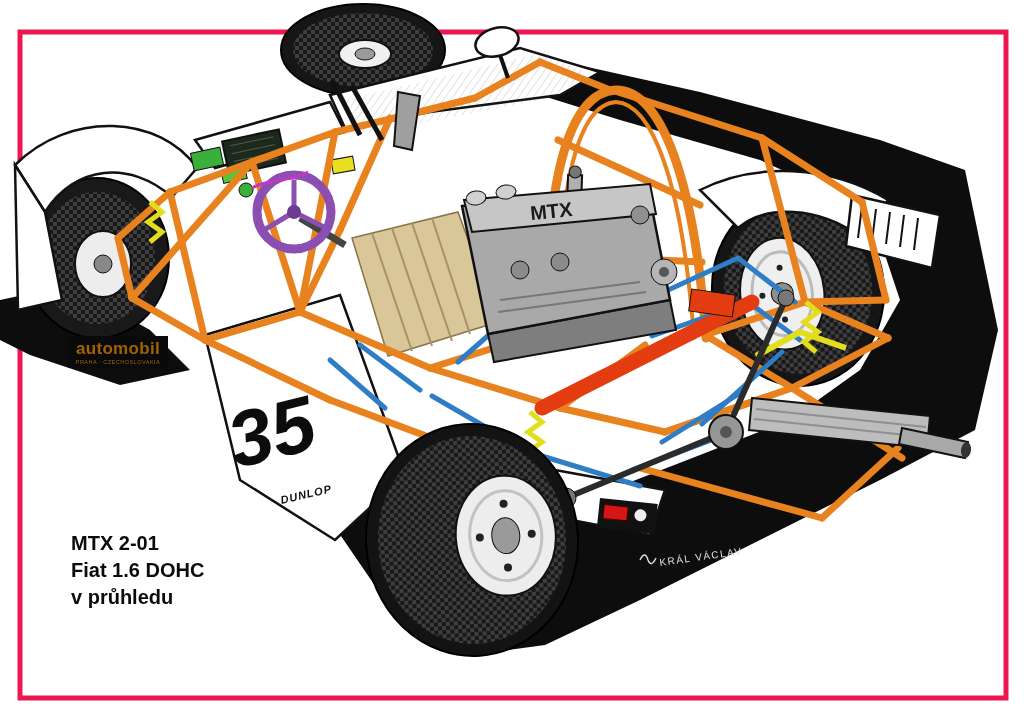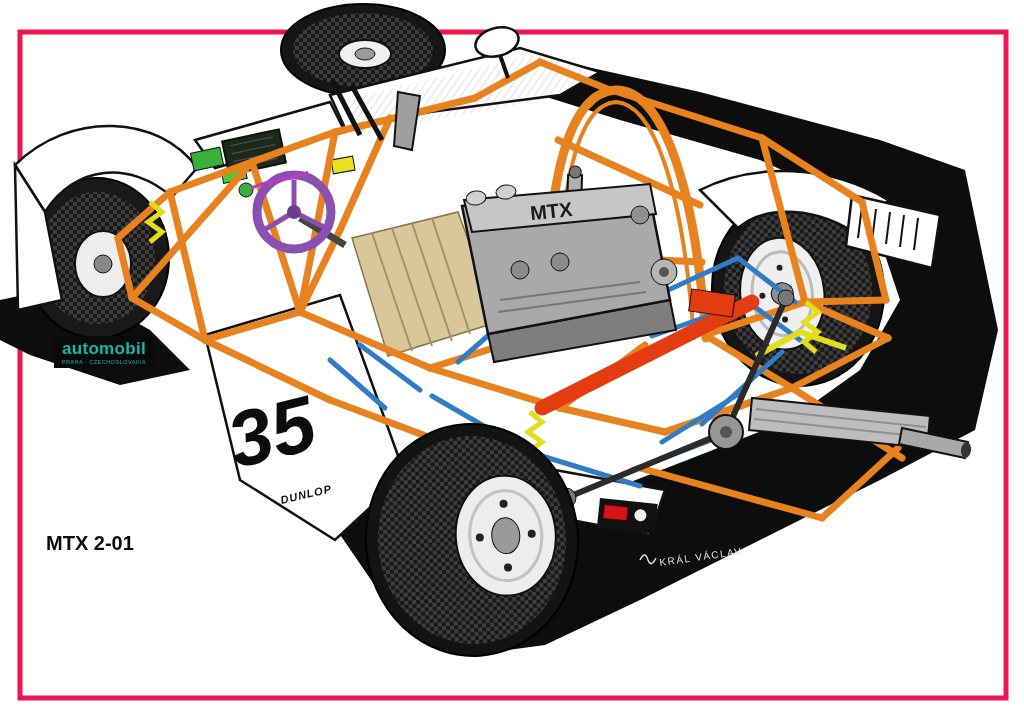--- a/index.html
+++ b/index.html
@@ -1,25 +1,25 @@
 <!DOCTYPE html>
 <html><head>
 <meta charset="utf-8">
 <style>
   html,body{margin:0;padding:0;background:#ffffff;}
   .stage{position:relative;width:1024px;height:718px;background:#ffffff;overflow:hidden;
          font-family:"Liberation Sans",sans-serif;}
   .stage svg{position:absolute;left:0;top:0;}
-  .logo{position:absolute;left:54px;top:336px;width:100px;background:#0a0a0a;color:#14b8a6;
+  .logo{position:absolute;left:68px;top:336px;width:100px;background:#0a0a0a;color:#a16207;
         text-align:center;padding:4px 4px 3px;box-sizing:border-box;}
   .logo-title{font-weight:bold;font-size:17px;line-height:17px;letter-spacing:.3px;}
   .logo-sub{font-size:5.5px;letter-spacing:.5px;margin-top:2px;white-space:nowrap;}
   .caption{position:absolute;left:46px;top:530px;color:#0b0b0b;font-weight:bold;
            font-size:20px;line-height:27px;}
-  .caption div{white-space:nowrap;}
+  .caption div{white-space:nowrap;margin-left:25px;}
 </style>
 </head>
 <body>
 
 <div class="stage">
 
 <svg width="1024" height="718" viewBox="0 0 1024 718">
   <defs>
     <pattern id="tread" width="8" height="8" patternUnits="userSpaceOnUse">
       <rect width="8" height="8" fill="#181818"></rect>
@@ -266,15 +266,17 @@
   </g>
 </svg>
 
 <div class="logo">
   <div class="logo-title">automobil</div>
   <div class="logo-sub">PRAHA · CZECHOSLOVAKIA</div>
 </div>
 
 <div class="caption">
   <div>MTX 2-01</div>
+  <div>Fiat 1.6 DOHC</div>
+  <div>v průhledu</div>
 </div>
 
 </div>
 
 </body></html>

